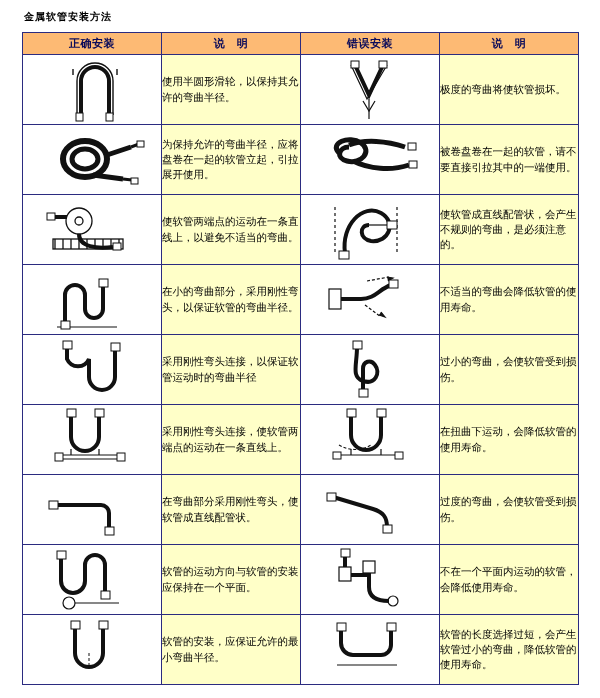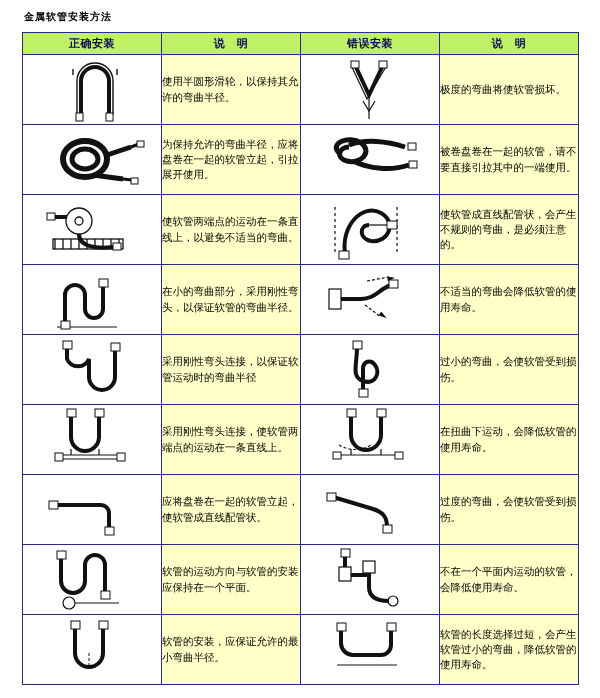--- a/index.html
+++ b/index.html
@@ -30,21 +30,21 @@
     width: 556px;
     table-layout: fixed;
     border: 1px solid #1a1a6e;
   }
   table.main th, table.main td {
     border: 1px solid #2b2b80;
     padding: 0;
     vertical-align: middle;
   }
   thead th {
-    background: #bef264;
+    background: #fdba74;
     color: #0b0b5a;
     font-size: 11px;
     font-weight: bold;
     height: 22px;
     text-align: center;
     letter-spacing: 0.5px;
   }
   col.cimg { width: 139px; }
   col.ctxt { width: 139px; }
   td.img {
@@ -339,21 +339,21 @@
               <g fill="none" stroke="#111" stroke-width="1.2">
                 <path d="M26 26 L26 34"></path>
               </g>
               <g stroke="#111" stroke-width="1" fill="#fff">
                 <rect x="22" y="26" width="9" height="8"></rect>
                 <rect x="78" y="52" width="9" height="8"></rect>
               </g>
             </svg>
           </div>
         </td>
-        <td class="txt">应将盘卷在一起的软管立起，使软管成直线配管状。</td>
+        <td class="txt">在弯曲部分采用刚性弯头，使软管成直线配管状。</td>
         <td class="img">
           <div class="fig">
             <svg width="130" height="68" viewBox="0 0 130 68">
               <g fill="none" stroke="#111" stroke-width="4">
                 <path d="M28 22 L68 34 C78 37, 82 42, 82 52"></path>
               </g>
               <g stroke="#111" stroke-width="1" fill="#fff">
                 <rect x="22" y="18" width="9" height="8"></rect>
                 <rect x="78" y="50" width="9" height="8"></rect>
               </g>

